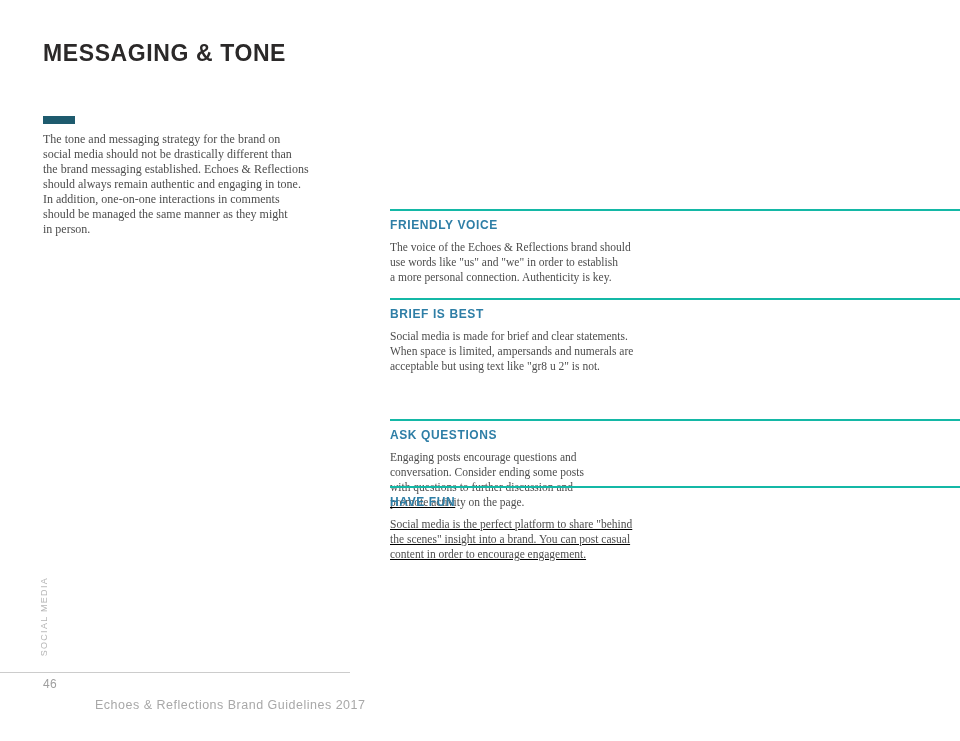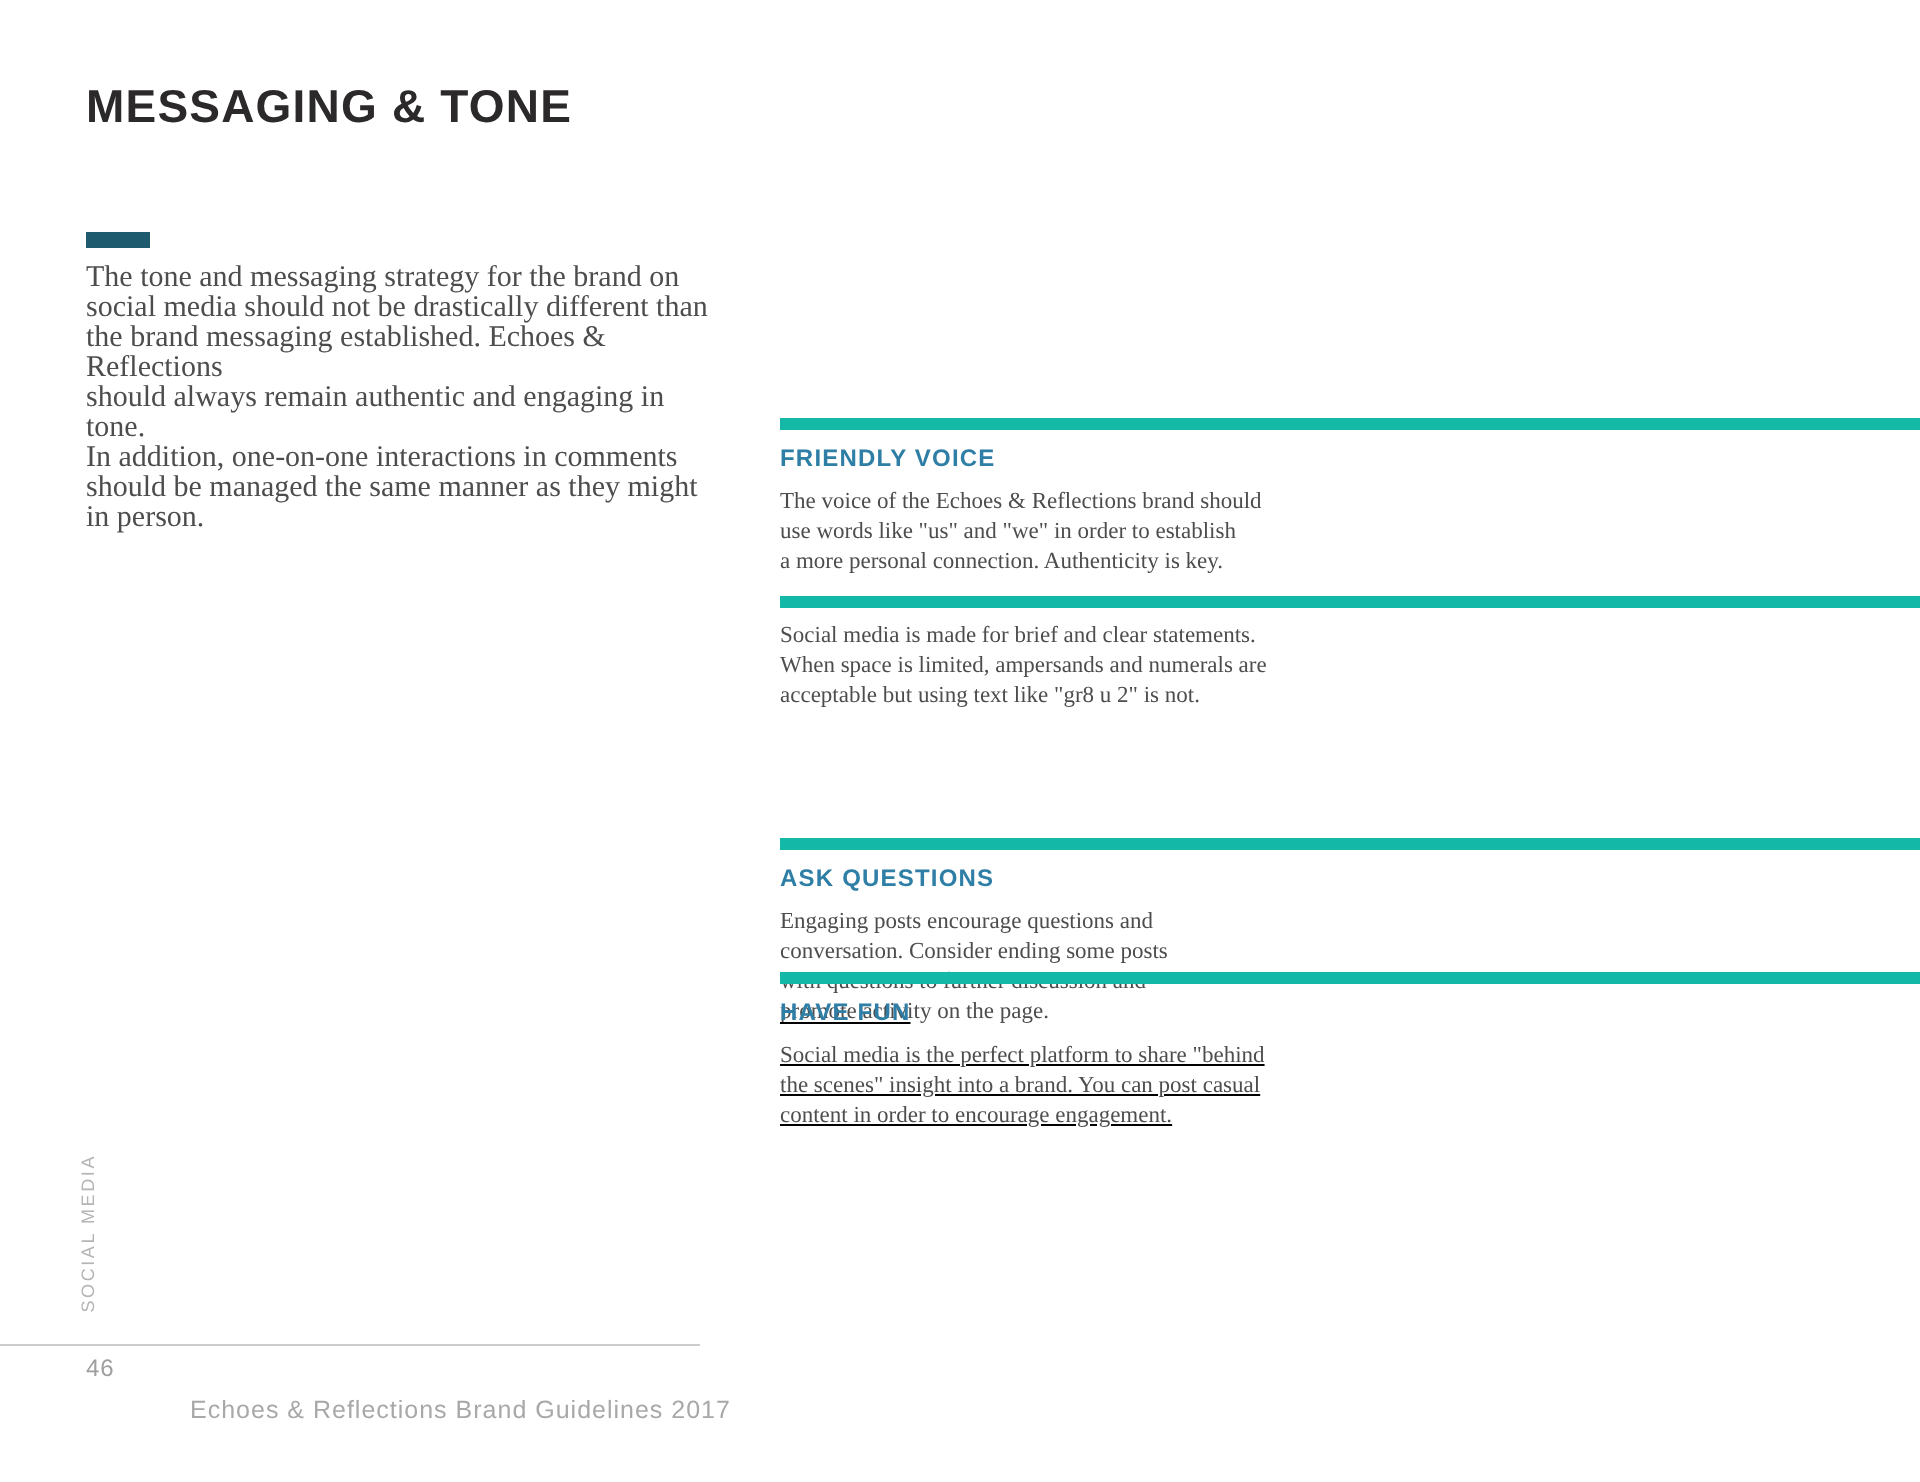--- a/index.html
+++ b/index.html
@@ -30,30 +30,30 @@
     width: 32px;
     height: 8px;
     background: #1e5b6e;
   }
   .intro-text {
     position: absolute;
     left: 43px;
     top: 132px;
     width: 320px;
     font-family: "Liberation Serif", serif;
-    font-size: 15px;
+    font-size: 12px;
     line-height: 15px;
     color: #4d4d4d;
     white-space: pre-line;
   }
   .section {
     position: absolute;
     left: 390px;
     right: 0;
-    border-top: 6px solid #14b8a6;
+    border-top: 2px solid #14b8a6;
     padding-top: 7px;
   }
   .section-1 { top: 209px; }
   .section-2 { top: 298px; }
   .section-3 { top: 383px; margin-top: 36px; }
   .section-4 { top: 486px; text-decoration: underline; }
   .section-heading {
     font-family: "Liberation Sans", sans-serif;
     font-size: 12px;
     font-weight: bold;
@@ -123,20 +123,21 @@
 in person.</p>
 
   <div class="section section-1">
     <div class="section-heading">FRIENDLY VOICE</div>
     <p class="section-body">The voice of the Echoes &amp; Reflections brand should
 use words like "us" and "we" in order to establish
 a more personal connection. Authenticity is key.</p>
   </div>
 
   <div class="section section-2">
+    <div class="section-heading">BRIEF IS BEST</div>
     <p class="section-body">Social media is made for brief and clear statements.
 When space is limited, ampersands and numerals are
 acceptable but using text like "gr8 u 2" is not.</p>
   </div>
 
   <div class="section section-3">
     <div class="section-heading">ASK QUESTIONS</div>
     <p class="section-body">Engaging posts encourage questions and
 conversation. Consider ending some posts
 with questions to further discussion and

